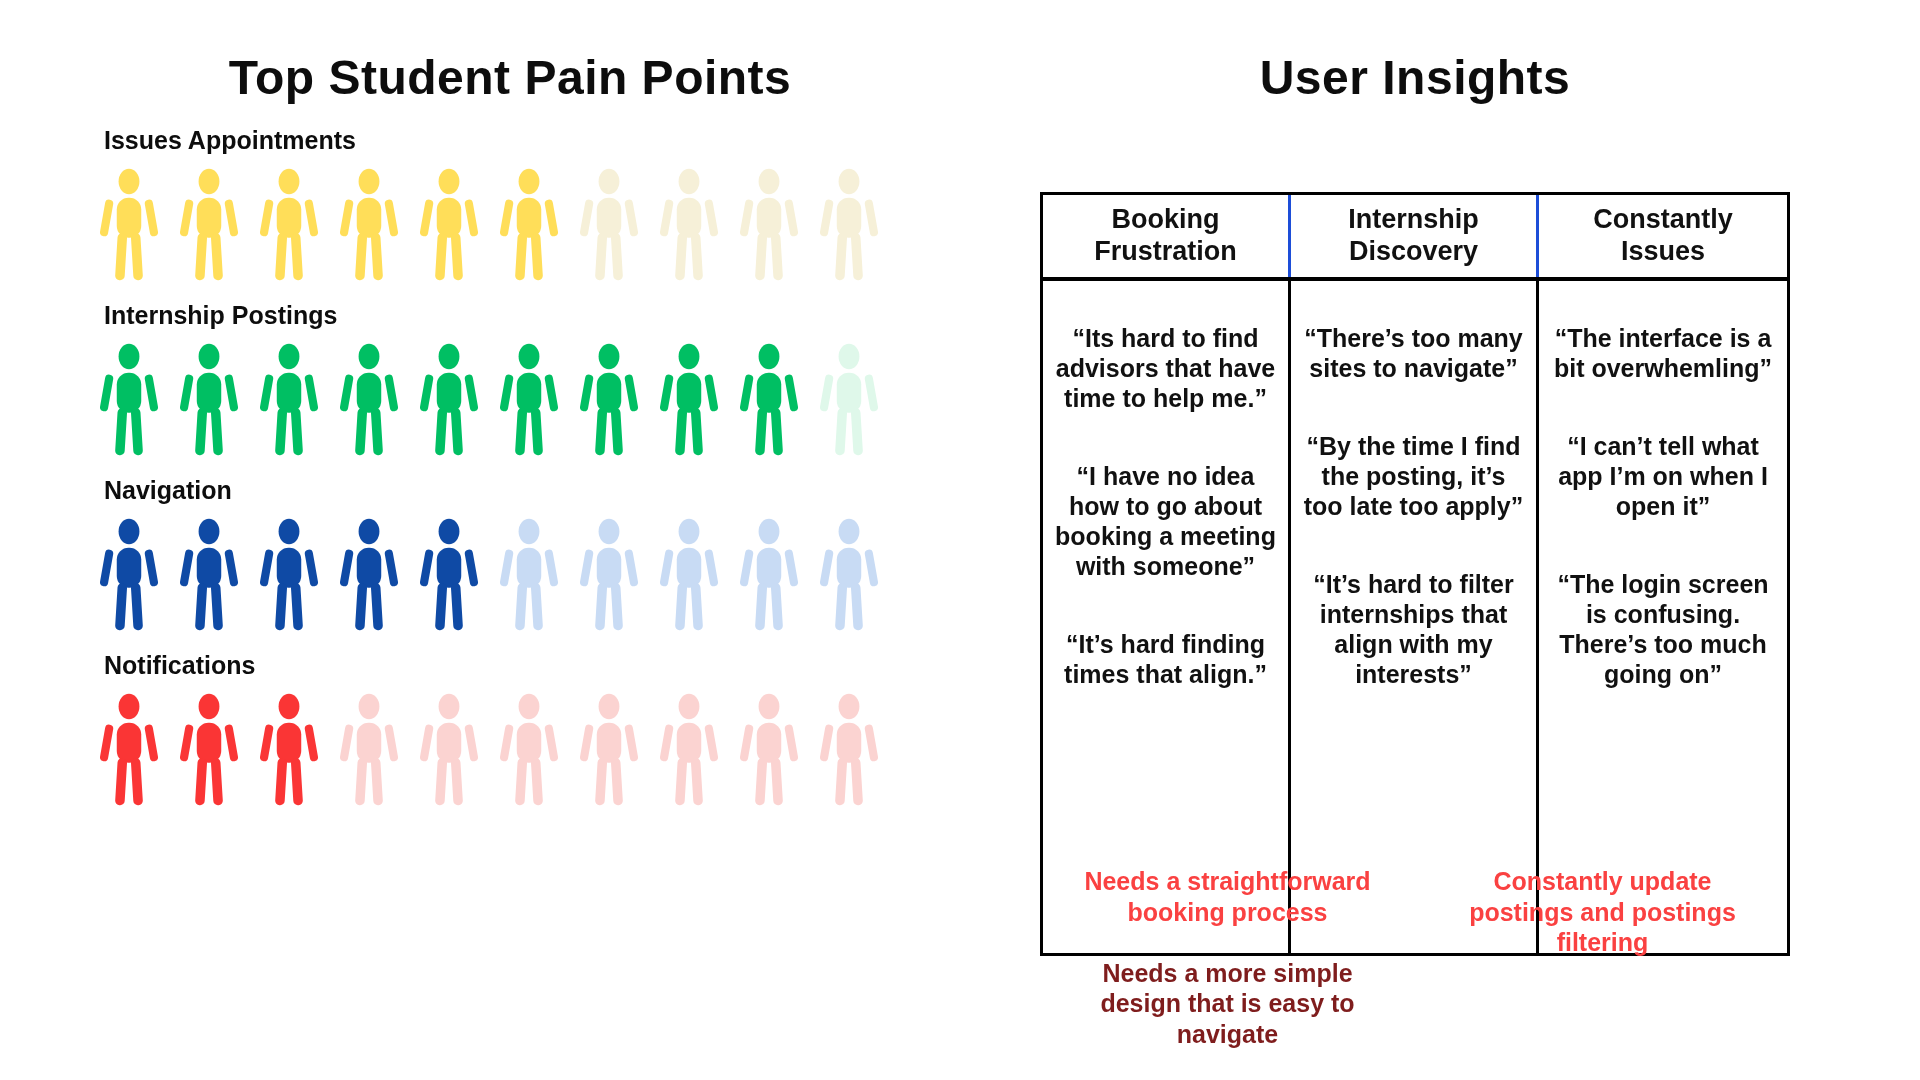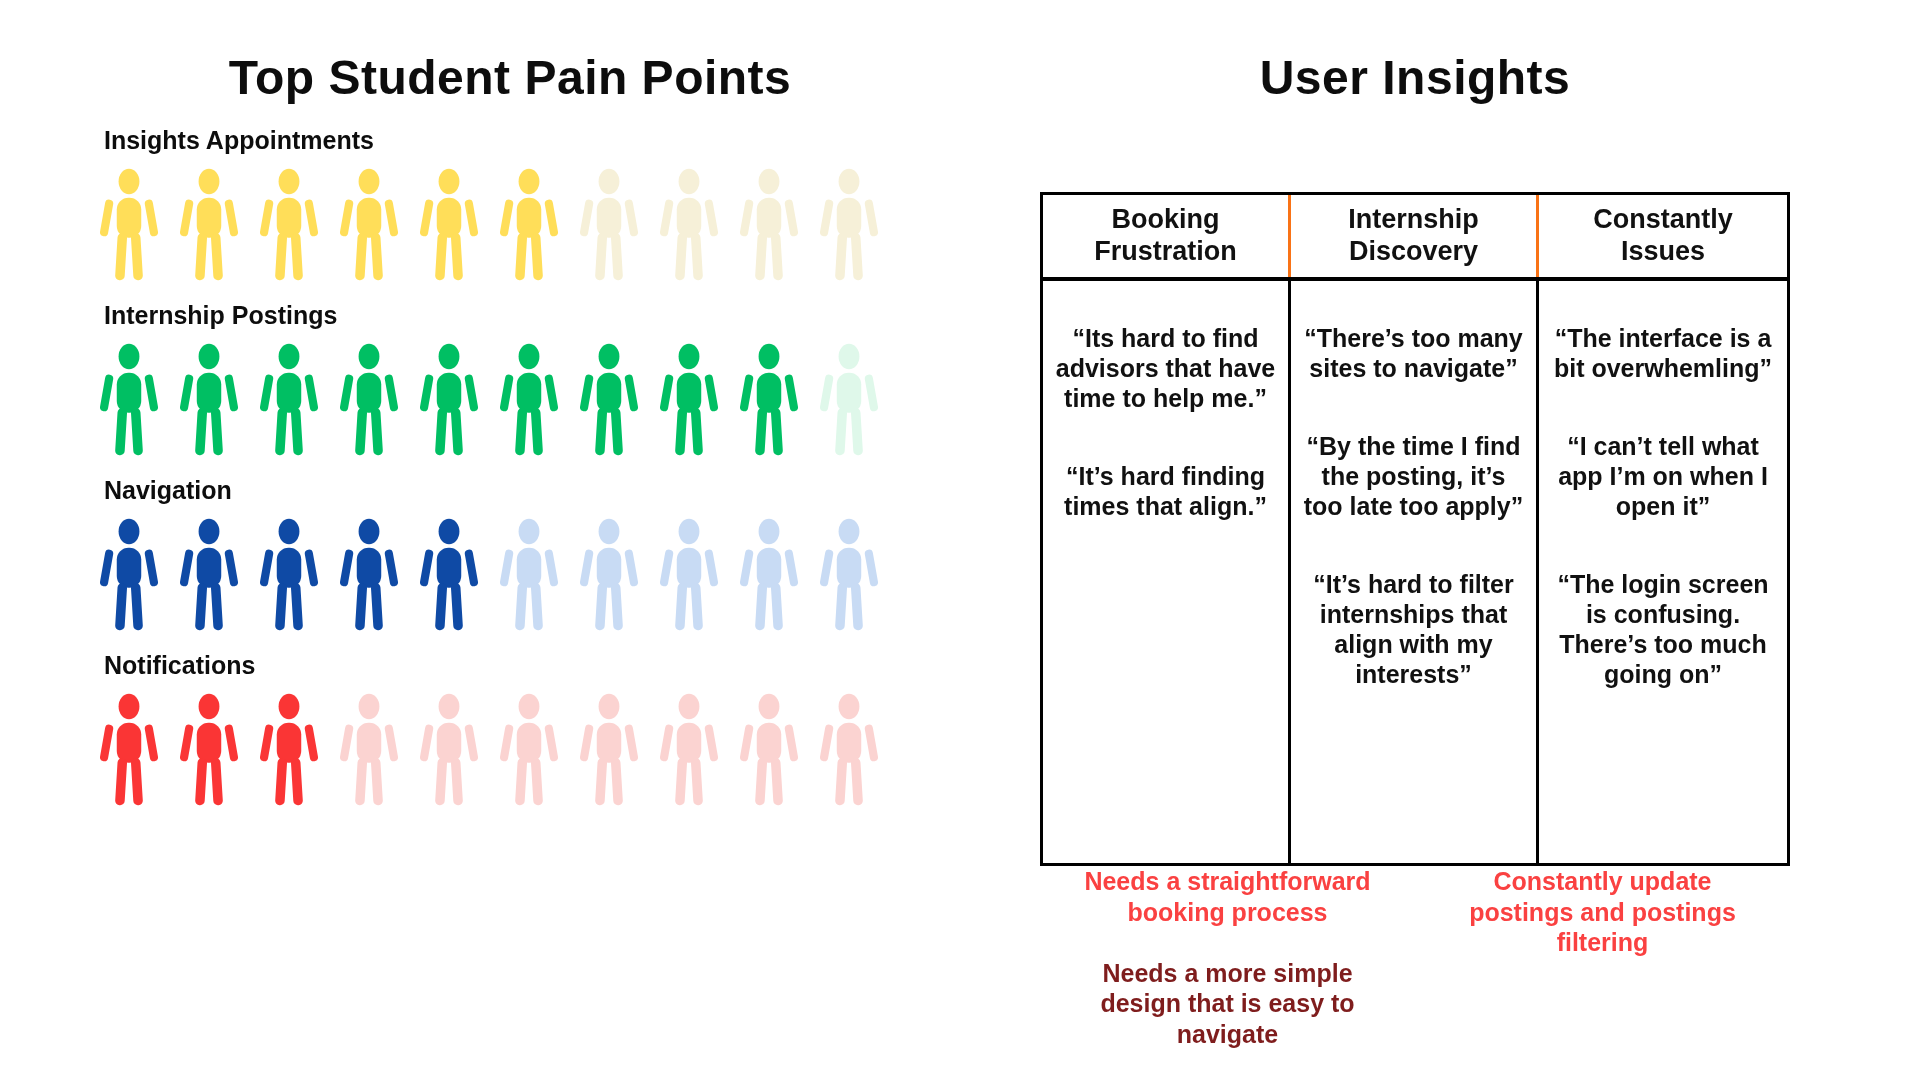--- a/index.html
+++ b/index.html
@@ -46,27 +46,27 @@
     display:grid;
     grid-template-columns:1fr 1fr 1fr;
     border-bottom:4px solid #000;
   }
   .th {
     padding:9px 34px;
     min-height:74px;
     display:flex; align-items:center; justify-content:center;
     text-align:center;
     font-size:27px; font-weight:bold; line-height:1.18;
-    border-right:3px solid #f97316;
+    border-right:3px solid #1d4ed8;
   }
   .th:last-child { border-right:none; }
   .tbl-body {
     display:grid;
     grid-template-columns:1fr 1fr 1fr;
-    height:582px;
+    height:672px;
   }
   .td {
     padding:42px 12px 0;
     border-right:3px solid #000;
     text-align:center;
     font-size:25px; font-weight:bold; line-height:1.2;
     overflow:hidden;
   }
   .td:last-child { border-right:none; }
   .td p { margin:0 0 48px; }
@@ -97,21 +97,21 @@
       <rect x="49" y="34" width="9" height="41" rx="4.5" transform="rotate(-10 53.5 36)"></rect>
       <rect x="19.5" y="71" width="10.5" height="52" rx="5" transform="rotate(3.5 24.8 73)"></rect>
       <rect x="34" y="71" width="10.5" height="52" rx="5" transform="rotate(-3.5 39.2 73)"></rect>
     </g>
   </defs>
 </svg>
 
 <h1 id="left-title" class="panel-title">Top Student Pain Points</h1>
 <div id="pain-rows">
     <div class="picto-row">
-      <div class="row-label">Insights Appointments</div>
+      <div class="row-label">Issues Appointments</div>
       <div class="figures">
         <svg viewBox="0 0 64 124" class="figure" fill="#FFDE59">
           <use href="#person-shape" xlink:href="#person-shape"></use>
         </svg>
         <svg viewBox="0 0 64 124" class="figure" fill="#FFDE59">
           <use href="#person-shape" xlink:href="#person-shape"></use>
         </svg>
         <svg viewBox="0 0 64 124" class="figure" fill="#FFDE59">
           <use href="#person-shape" xlink:href="#person-shape"></use>
         </svg>
@@ -249,20 +249,21 @@
 
 <div id="insights-table">
   <div class="tbl-header" id="tbl-header">
       <div class="th">Booking Frustration</div>
       <div class="th">Internship Discovery</div>
       <div class="th">Constantly Issues</div>
     </div>
   <div class="tbl-body" id="tbl-body">
       <div class="td">
         <p>“Its hard to find advisors that have time to help me.”</p>
+        <p>“I have no idea how to go about booking a meeting with someone”</p>
         <p>“It’s hard finding times that align.”</p>
       </div>
       <div class="td">
         <p>“There’s too many sites to navigate”</p>
         <p>“By the time I find the posting, it’s too late too apply”</p>
         <p>“It’s hard to filter internships that align with my interests”</p>
       </div>
       <div class="td">
         <p>“The interface is a bit overwhemling”</p>
         <p>“I can’t tell what app I’m on when I open it”</p>

